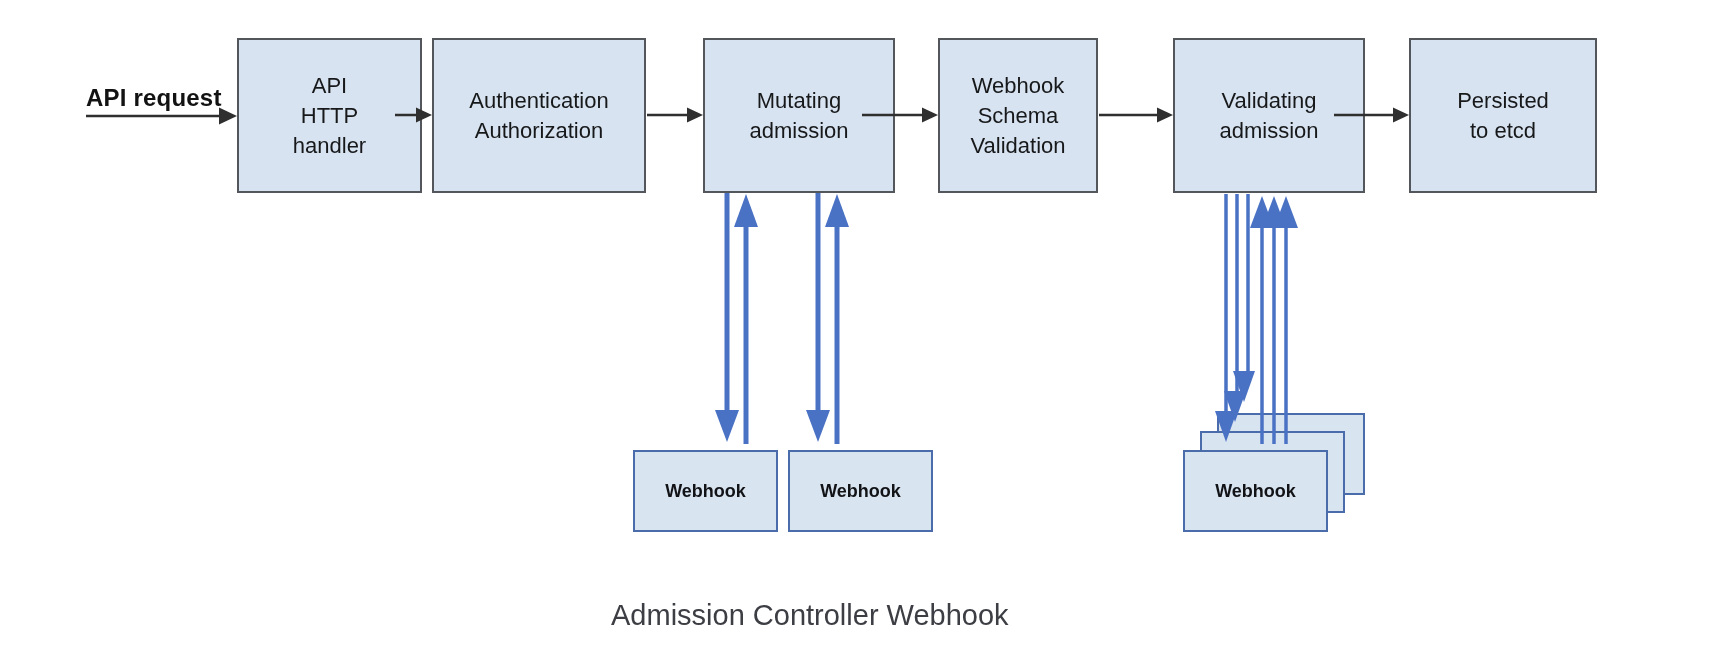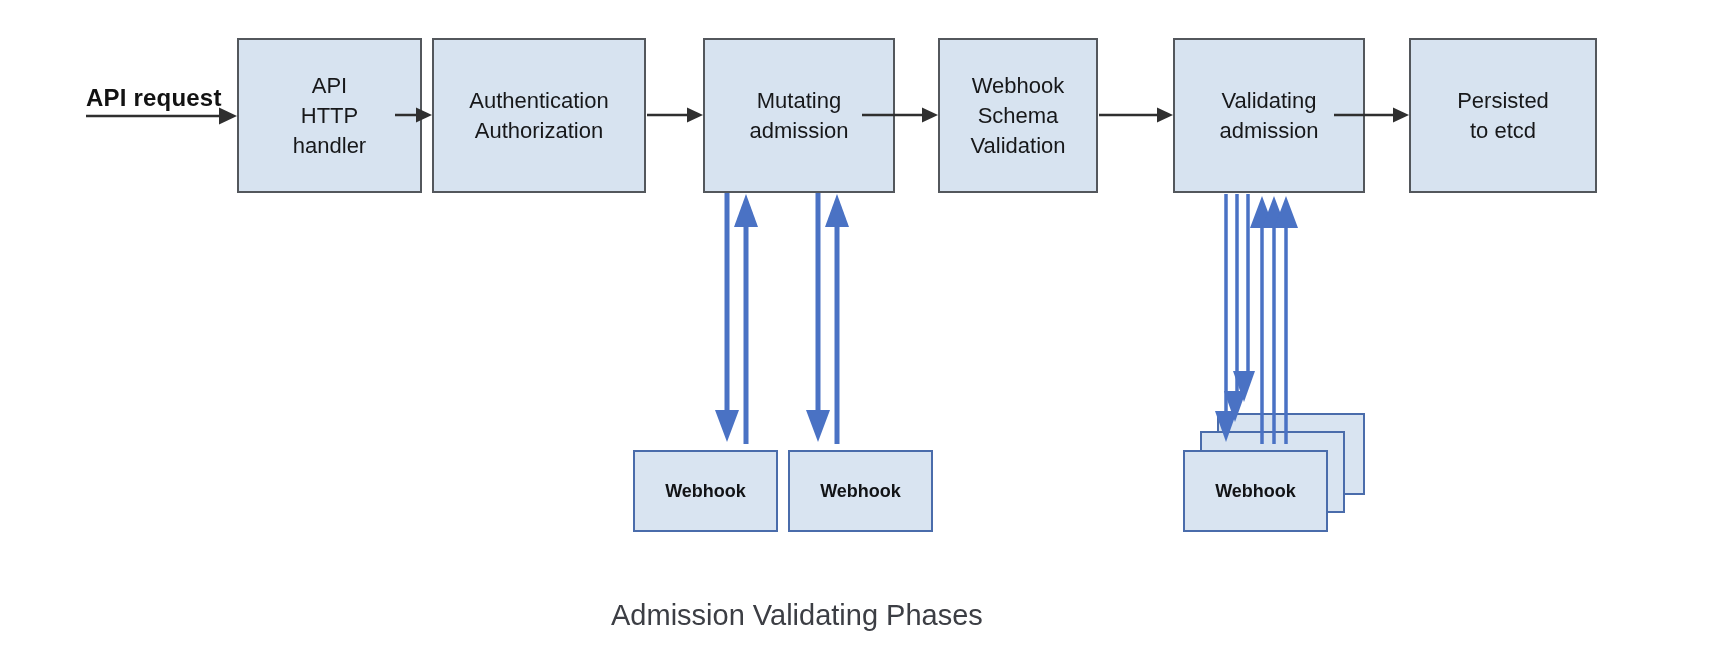--- a/index.html
+++ b/index.html
@@ -194,14 +194,14 @@
     <g>
       <line class="b-line-thin" x1="1262" y1="444" x2="1262" y2="227"></line>
       <polygon class="b-head" points="1262,196 1250,228 1274,228"></polygon>
       <line class="b-line-thin" x1="1274" y1="444" x2="1274" y2="227"></line>
       <polygon class="b-head" points="1274,196 1262,228 1286,228"></polygon>
       <line class="b-line-thin" x1="1286" y1="444" x2="1286" y2="227"></line>
       <polygon class="b-head" points="1286,196 1274,228 1298,228"></polygon>
     </g>
   </svg>
 
-  <div class="caption">Admission Validating Phases</div>
+  <div class="caption">Admission Controller Webhook</div>
 </div>
 
 </body></html>

